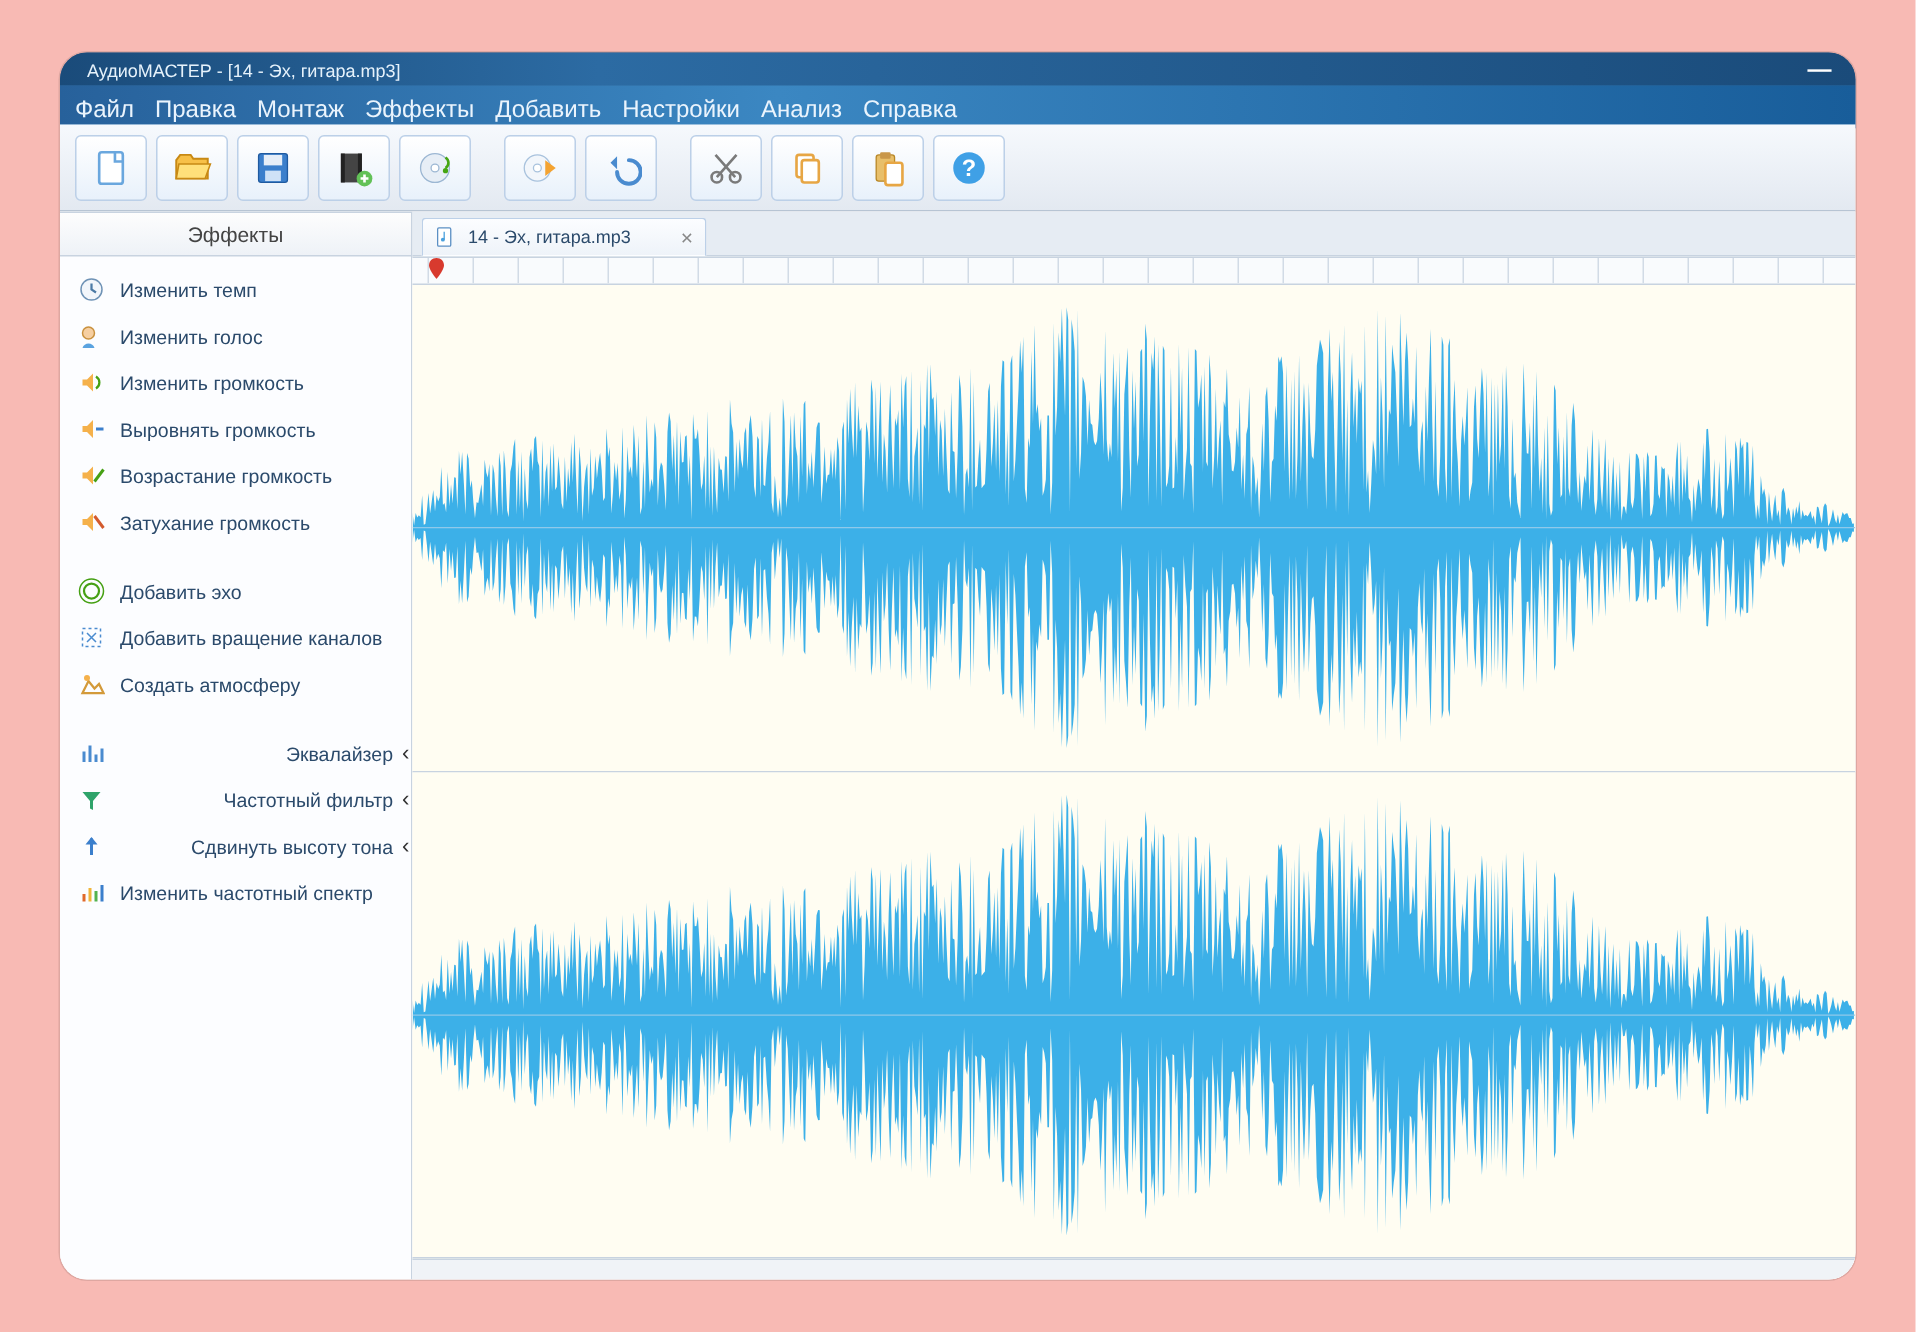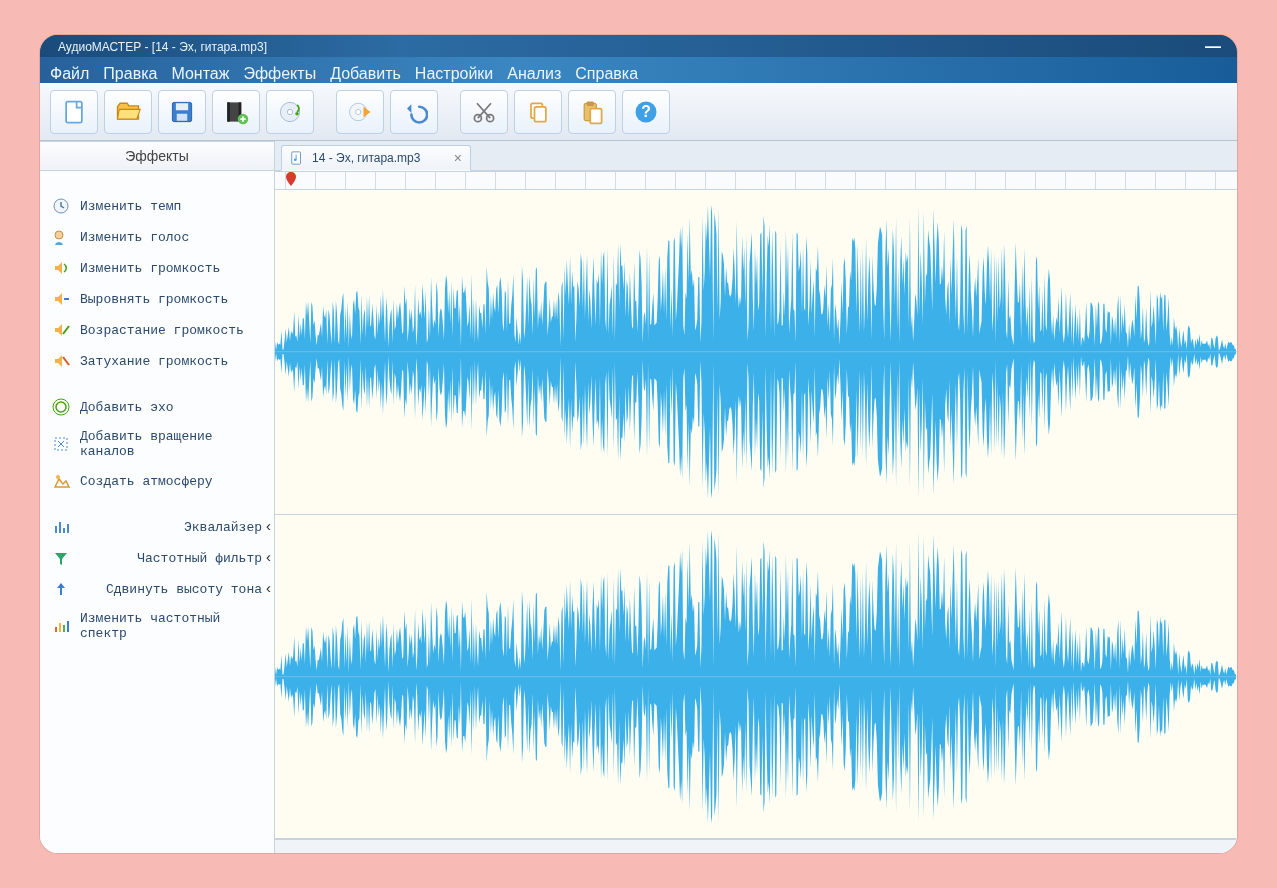--- a/index.html
+++ b/index.html
@@ -59,21 +59,21 @@
     background: #fcfdff;
     border-right: 1px solid #c8d3e0;
     display: flex; flex-direction: column;
   }
   .side-header {
     height: 30px; display:flex; align-items:center; justify-content:center;
     border: 1px solid #c8d3e0; border-right: none; border-left: none;
     background: linear-gradient(to bottom,#fdfdfd,#eef2f7);
     font-size: 14px; color: #444;
   }
-  .side-body { padding: 21px 6px 10px 6px; overflow: auto; flex: 1; font-family: Liberation Mono, monospace; }
+  .side-body { padding: 8px 6px 10px 6px; overflow: auto; flex: 1; }
   .side-item {
     display: flex; align-items: center; gap: 10px;
     padding: 5px 6px; border-radius: 2px;
     font-size: 13px; color: #2b4a6b; cursor: pointer;
   }
   .side-item + .side-item { margin-top: 3px; }
   .side-group-gap { height: 18px; }
   .side-item svg { width: 18px; height: 18px; flex:none; }
   .side-chev {
     position: relative;

